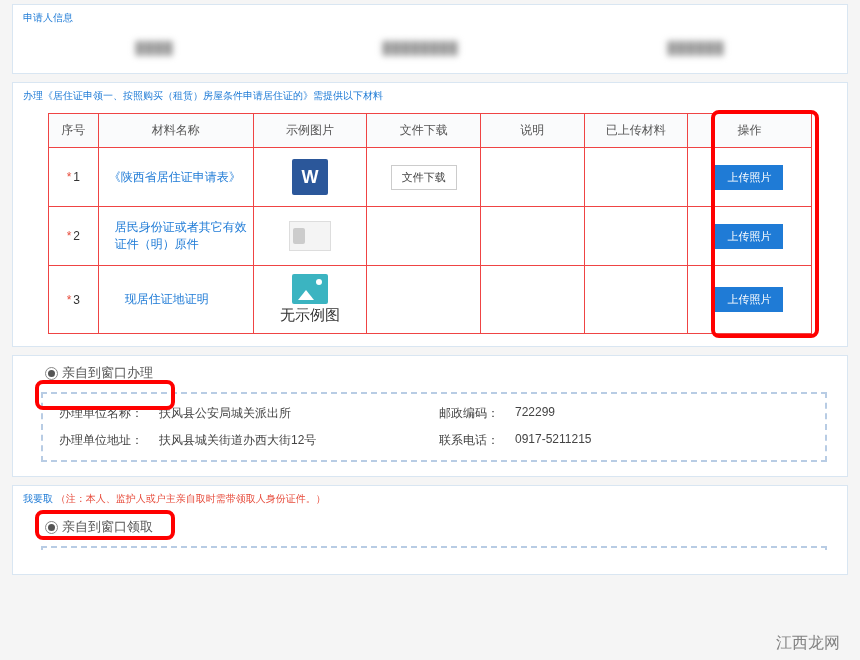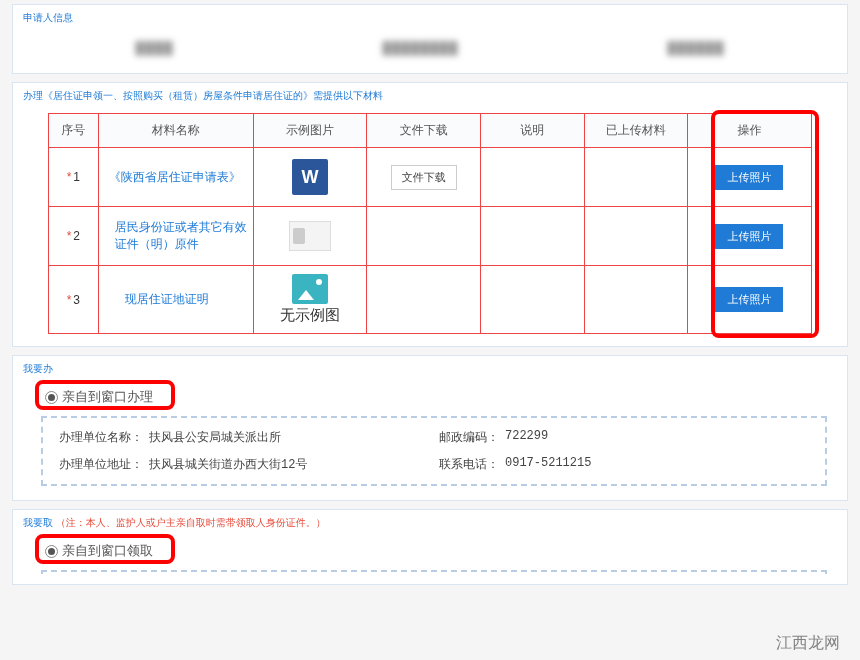--- a/index.html
+++ b/index.html
@@ -162,21 +162,21 @@
     }
     .dash-right {
       flex: 1;
       display: flex; flex-direction: column; justify-content: center;
       gap: 10px;
       padding: 10px 16px;
       color: #444;
       font-size: 12px;
     }
     .info-row { display: flex; gap: 40px; }
-    .info-pair { display: flex; gap: 6px; font-family: Liberation Mono, monospace; }
+    .info-pair { display: flex; gap: 16px; }
     .info-pair .lbl { white-space: nowrap; }
     .info-row .left { width: 340px; }
     .watermark {
       position: absolute;
       right: 20px; bottom: 6px;
       font-size: 16px; color: #666;
       opacity: .8;
     }
   </style>
 </head>
@@ -259,21 +259,20 @@
           <button class="btn-upload">上传照片</button>
         </td>
       </tr>
     </tbody>
   </table>
 
   <div class="red-box" style="top:27px; right:28px; width:108px; height:228px;"></div>
 </div>
 
 <div class="section" style="position:relative;">
-  <div class="sec-title">我要办</div>
   <div class="proc-body">
     <div class="radio-row">
       <span class="radio-ring">
           <span class="dot"></span>
         </span>
       <span>亲自到窗口办理</span>
     </div>
     <div class="dash-box">
       <div class="dash-right">
         <div class="info-row">
@@ -296,21 +295,21 @@
             <span>0917-5211215</span>
           </div>
         </div>
       </div>
     </div>
   </div>
 
   <div class="red-box" style="top:24px; left:22px; width:140px; height:30px;"></div>
 </div>
 
-<div class="section" style="position:relative; padding-bottom:8px;">
+<div class="section" style="position:relative; padding-bottom:22px;">
   <div class="sec-title">
     <span>我要取</span>
     <span class="note">（注：本人、监护人或户主亲自取时需带领取人身份证件。）</span>
   </div>
   <div class="proc-body" style="padding-bottom:2px;">
     <div class="radio-row">
       <span class="radio-ring">
           <span class="dot"></span>
         </span>
       <span>亲自到窗口领取</span>

